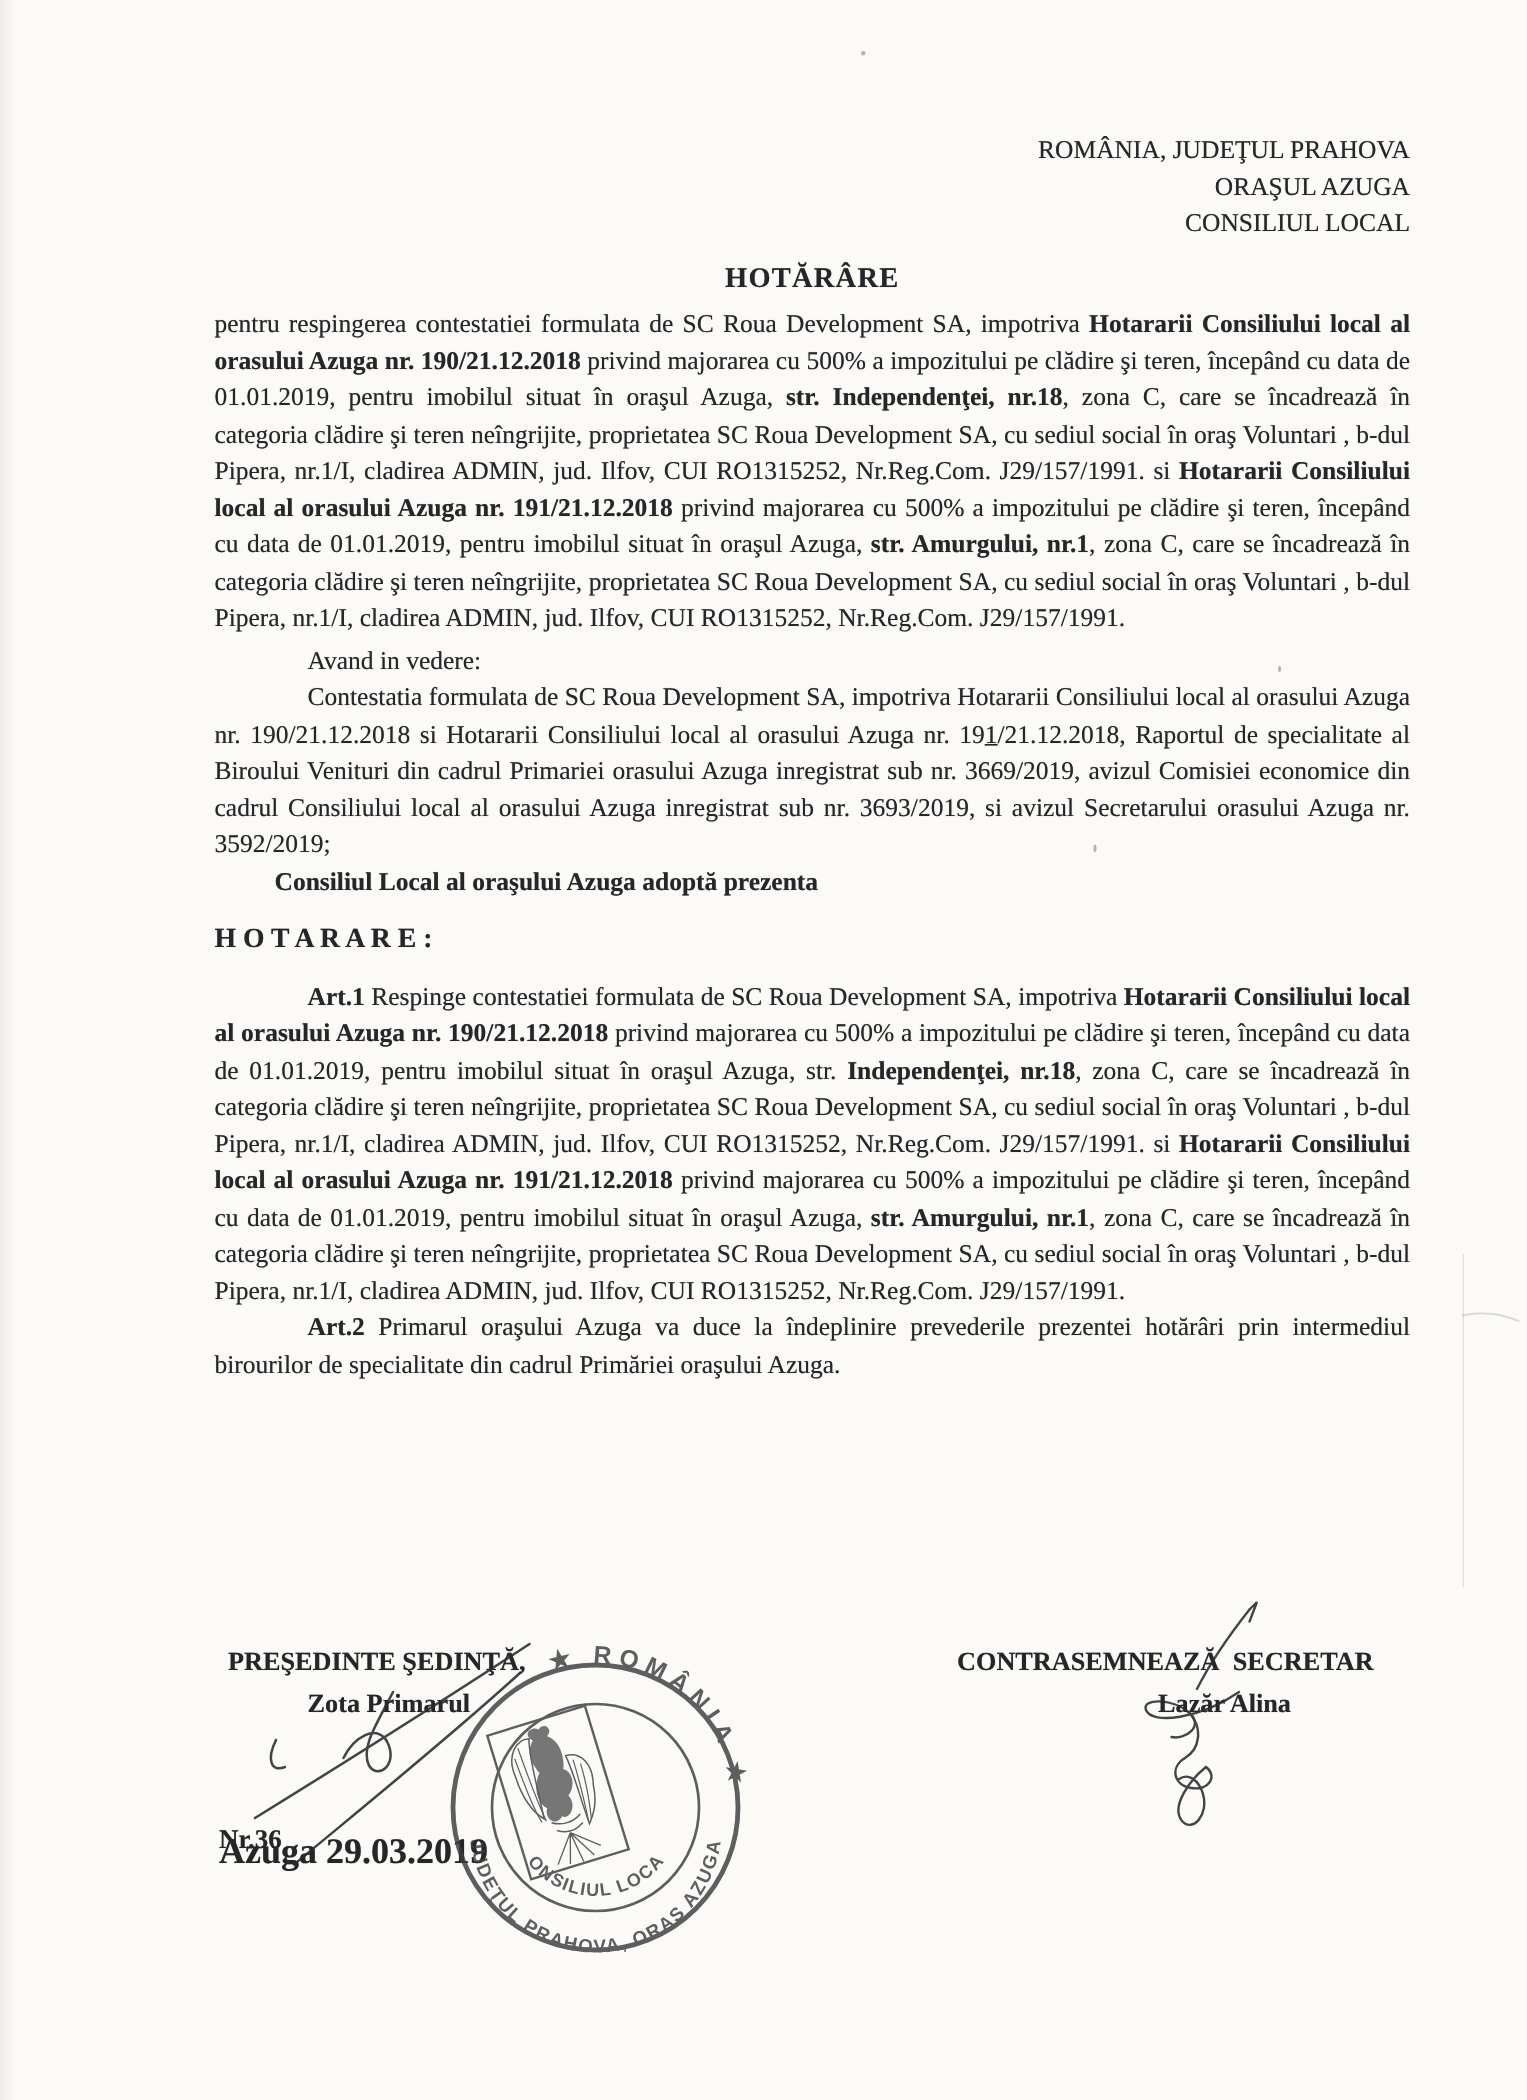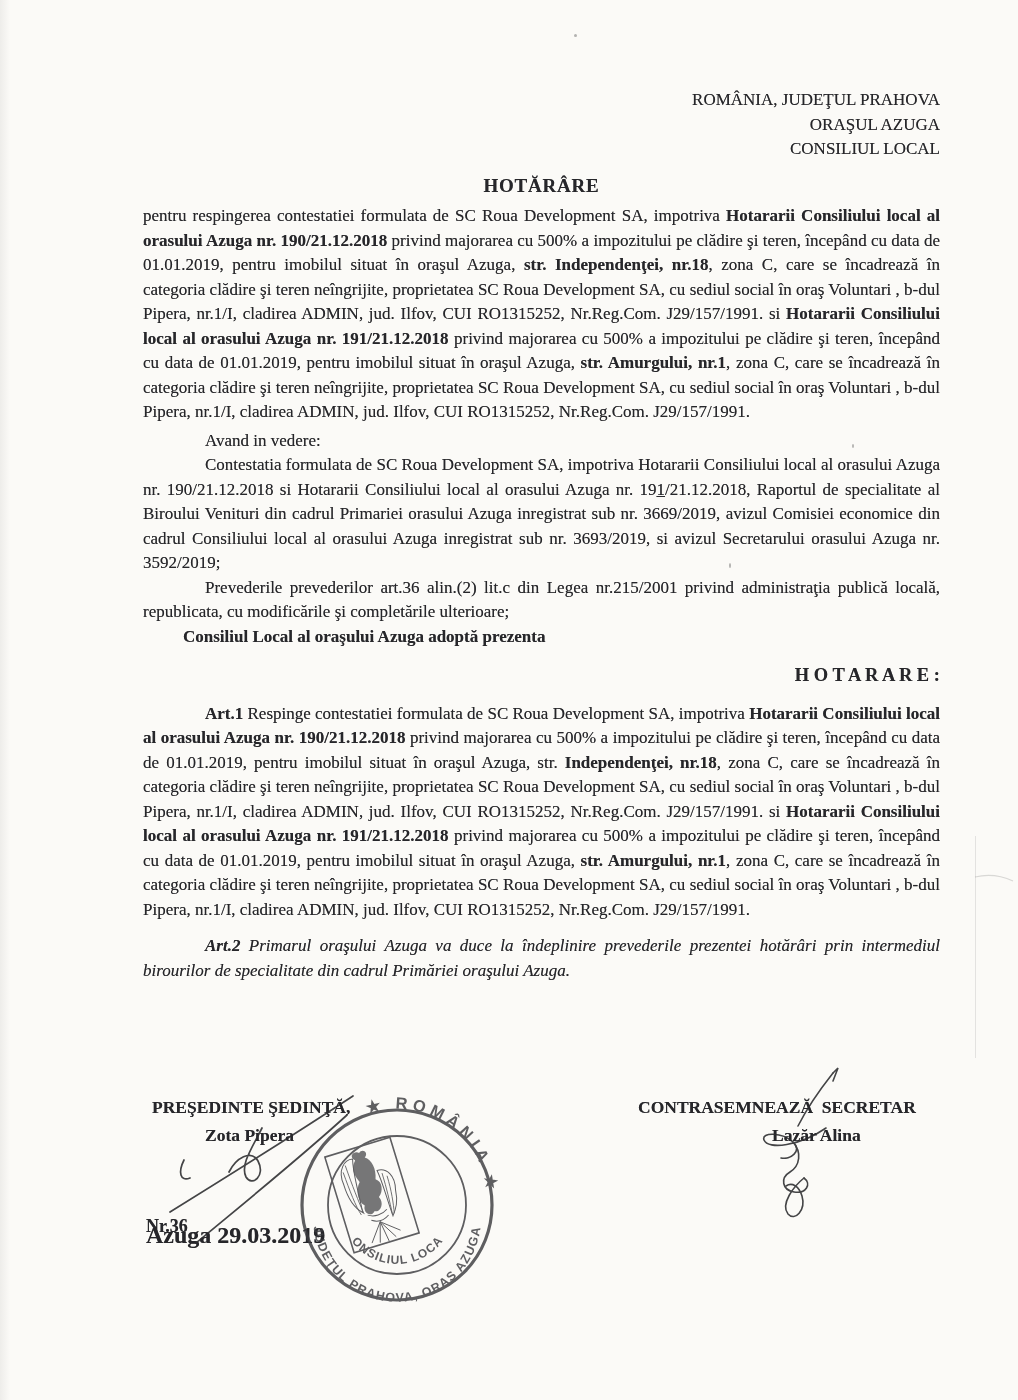--- a/index.html
+++ b/index.html
@@ -28,24 +28,24 @@
     letter-spacing:0.8px;margin-top:12px;
   }
   p{margin:0;text-align:justify;}
   .ind{text-indent:62px;}
   .ind-sm{text-indent:40px;}
   .b{font-weight:bold;}
   .u{text-decoration:underline;}
   .intro{margin-top:6px;margin-bottom:4px;}
   .adopt{font-weight:bold;}
   .decision-heading{
-    text-align:right;font-weight:bold;font-size:18.5px;
+    text-align:left;font-weight:bold;font-size:18.5px;
     margin-top:14px;margin-bottom:14px;white-space:pre;
   }
-  .art2{margin-top:12px;font-style:italic;}
+  .art2{}
   .sig-label{
     position:absolute;font-weight:bold;font-size:17.5px;white-space:pre;
     text-shadow:0 0 0.5px rgba(40,40,40,0.55);
   }
   .overlay{position:absolute;left:0;top:0;pointer-events:none;}
   .fold{
     position:absolute;left:975px;top:836px;width:1px;height:222px;
     background:rgba(60,60,60,0.12);
   }
   .speck{position:absolute;border-radius:50%;background:rgba(90,90,90,0.45);}
@@ -59,31 +59,30 @@
     <div>ORAŞUL AZUGA</div>
     <div>CONSILIUL LOCAL</div>
   </div>
 
   <div class="title">HOTĂRÂRE</div>
 
   <p class="intro"><span>pentru respingerea contestatiei formulata de SC Roua Development SA, impotriva </span><span class="b">Hotararii Consiliului local al orasului Azuga nr. 190/21.12.2018</span><span> privind majorarea cu 500% a impozitului pe clădire şi teren, începând cu data de 01.01.2019, pentru imobilul situat în oraşul Azuga, </span><span class="b">str. Independenţei, nr.18</span><span>,  zona C, care se încadrează în categoria clădire şi teren neîngrijite, proprietatea SC Roua Development SA, cu sediul social în  oraş Voluntari , b-dul Pipera, nr.1/I, cladirea ADMIN, jud. Ilfov, CUI RO1315252, Nr.Reg.Com. J29/157/1991. si </span><span class="b">Hotararii Consiliului local al orasului Azuga nr. 191/21.12.2018</span><span> privind majorarea cu 500% a impozitului pe clădire şi teren, începând cu data de 01.01.2019, pentru imobilul situat în oraşul Azuga, </span><span class="b">str. Amurgului, nr.1</span><span>,  zona C, care se încadrează în categoria clădire şi teren neîngrijite, proprietatea SC Roua Development SA, cu sediul social în  oraş Voluntari , b-dul Pipera, nr.1/I, cladirea ADMIN, jud. Ilfov, CUI RO1315252, Nr.Reg.Com. J29/157/1991.</span></p>
 
   <p class="ind">Avand in vedere:</p>
   <p class="ind"><span>Contestatia formulata de SC Roua Development SA, impotriva Hotararii Consiliului local al orasului Azuga nr. 190/21.12.2018 si Hotararii Consiliului local al orasului Azuga nr. 19</span><span class="u">1</span><span>/21.12.2018, Raportul de specialitate al Biroului Venituri din cadrul Primariei orasului Azuga inregistrat sub nr. 3669/2019, avizul Comisiei economice din cadrul Consiliului local al orasului Azuga inregistrat sub nr. 3693/2019, si avizul Secretarului orasului Azuga nr. 3592/2019;</span></p>
-  <p class="ind"><span>Prevederile prevederilor  art.36 alin.(2) lit.c din Legea nr.215/2001 privind administraţia publică locală, republicata, cu modificările şi completările ulterioare;</span></p>
   <p class="ind-sm adopt">Consiliul Local al oraşului Azuga adoptă prezenta</p>
 
   <div class="decision-heading">H O T A R A R E :</div>
 
   <p class="ind"><span class="b">Art.1</span><span> Respinge contestatiei formulata de SC Roua Development SA, impotriva </span><span class="b">Hotararii Consiliului local al orasului Azuga nr. 190/21.12.2018</span><span> privind majorarea cu 500% a impozitului pe clădire şi teren, începând cu data de 01.01.2019, pentru imobilul situat în oraşul Azuga, str. </span><span class="b">Independenţei, nr.18</span><span>,  zona C, care se încadrează în categoria clădire şi teren neîngrijite, proprietatea SC Roua Development SA, cu sediul social în  oraş Voluntari , b-dul Pipera, nr.1/I, cladirea ADMIN, jud. Ilfov, CUI RO1315252, Nr.Reg.Com. J29/157/1991. si </span><span class="b">Hotararii Consiliului local al orasului Azuga nr. 191/21.12.2018</span><span> privind majorarea cu 500% a impozitului pe clădire şi teren, începând cu data de 01.01.2019, pentru imobilul situat în oraşul Azuga, </span><span class="b">str. Amurgului, nr.1</span><span>,  zona C, care se încadrează în categoria clădire şi teren neîngrijite, proprietatea SC Roua Development SA, cu sediul social în  oraş Voluntari , b-dul Pipera, nr.1/I, cladirea ADMIN, jud. Ilfov, CUI RO1315252, Nr.Reg.Com. J29/157/1991.</span></p>
   <p class="ind art2"><span class="b">Art.2</span><span> Primarul oraşului Azuga va duce la îndeplinire prevederile prezentei hotărâri prin intermediul birourilor de specialitate din cadrul Primăriei oraşului Azuga.</span></p>
 </div>
 
 <div class="sig-label" style="left:152px;top:1097px;">PREŞEDINTE ŞEDINŢĂ,</div>
-<div class="sig-label" style="left:205px;top:1125px;">Zota Pipera</div>
+<div class="sig-label" style="left:205px;top:1125px;">Zota Primarul</div>
 <div class="sig-label" style="left:638px;top:1097px;">CONTRASEMNEAZĂ  SECRETAR</div>
 <div class="sig-label" style="left:772px;top:1125px;">Lazăr Alina</div>
 <div class="sig-label" style="left:146px;top:1222px;font-size:24px;">Azuga 29.03.2019</div>
 <div class="sig-label" style="left:146px;top:1216px;font-size:18px;">Nr.36</div>
 
 <div class="fold"></div>
 <div class="speck" style="left:574px;top:34px;width:3px;height:3px;"></div>
 <div class="speck" style="left:852px;top:444px;width:2px;height:4px;"></div>
 <div class="speck" style="left:729px;top:563px;width:2px;height:5px;"></div>
 

